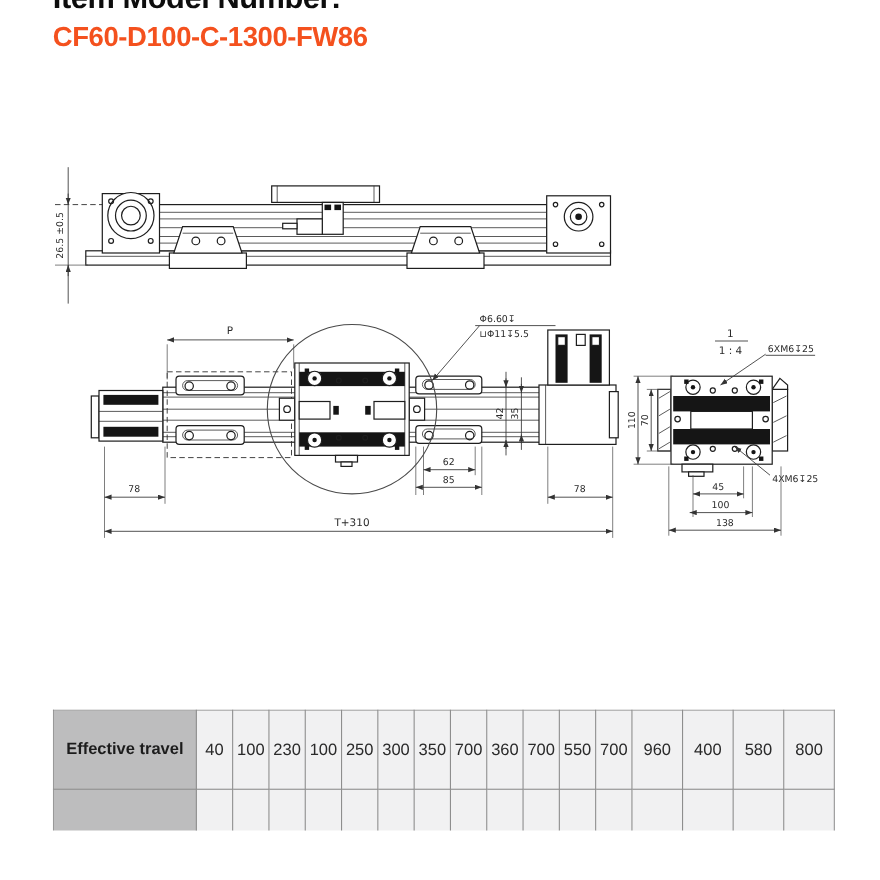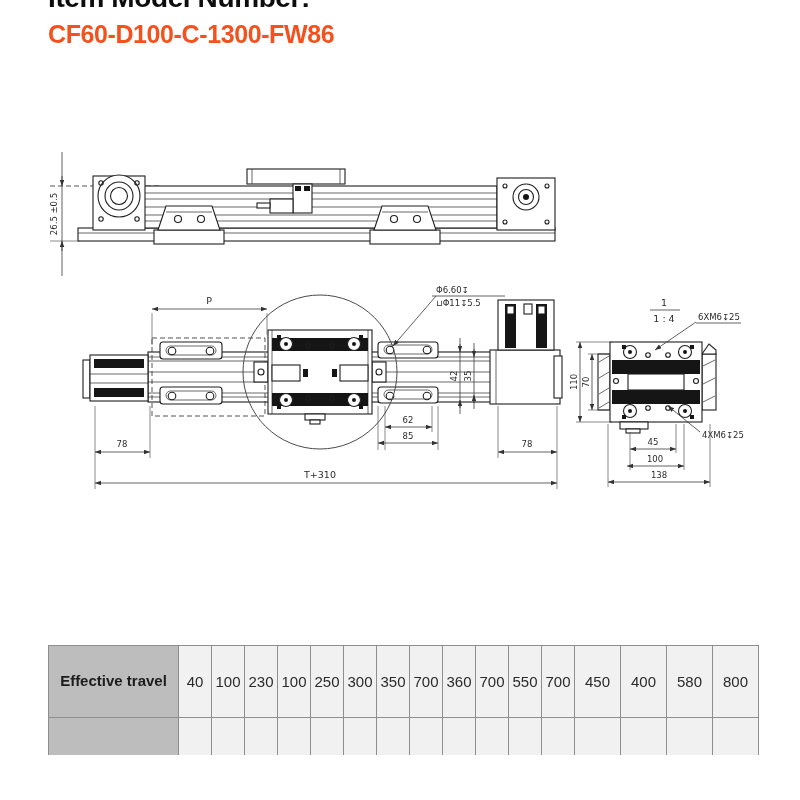--- a/index.html
+++ b/index.html
@@ -360,21 +360,21 @@
           <td>230</td>
           <td>100</td>
           <td>250</td>
           <td>300</td>
           <td>350</td>
           <td>700</td>
           <td>360</td>
           <td>700</td>
           <td>550</td>
           <td>700</td>
-          <td>450</td>
+          <td>960</td>
           <td>400</td>
           <td>580</td>
           <td>800</td>
         </tr>
         <tr class="r3">
           <td class="label-cell"></td>
           <td></td>
           <td></td>
           <td></td>
           <td></td>

